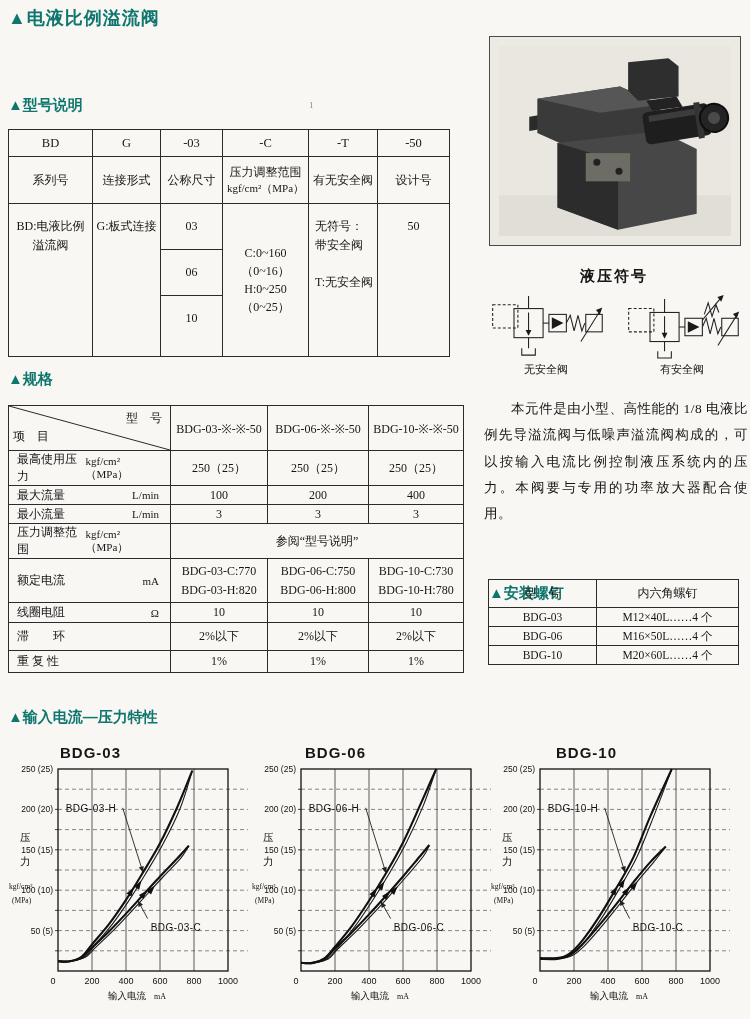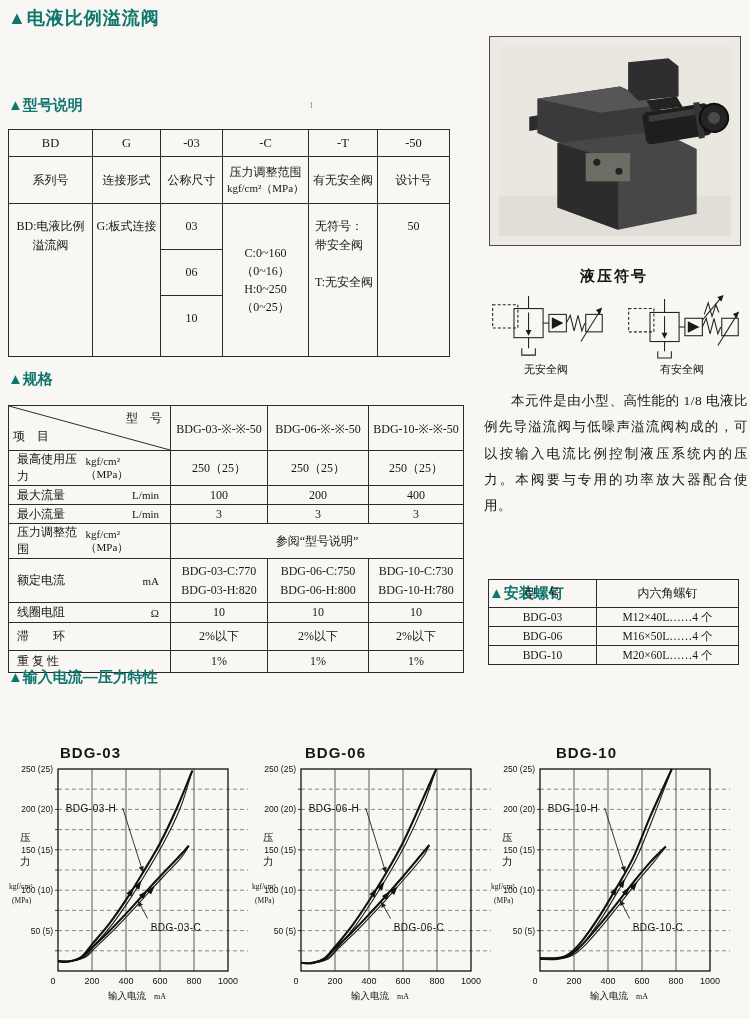--- a/index.html
+++ b/index.html
@@ -3,21 +3,21 @@
 <meta charset="utf-8">
 <style>
   html,body{margin:0;padding:0;background:#ffffff;}
   .page{position:relative;width:750px;height:1019px;background:#f8f7f3;color:#161616;
         font-family:"Liberation Serif",serif;overflow:hidden;}
   .sec-title{position:absolute;font-family:"Liberation Sans",sans-serif;font-weight:bold;color:#0f766e;}
   .main-title{left:8px;top:6px;font-size:18px;letter-spacing:1px;}
   .model-title{left:8px;top:96px;font-size:15px;}
   .spec-title{left:8px;top:370px;font-size:15px;}
   .screw-title{left:489px;top:551px;font-size:15px;margin-top:33px;}
-  .charts-title{left:8px;top:668px;font-size:15px;}
+  .charts-title{left:8px;top:708px;font-size:15px;}
   .stray{position:absolute;left:309px;top:100px;font-size:9px;color:#888;}
 
   table{border-collapse:collapse;table-layout:fixed;}
   td,th{border:1px solid #2b2b2b;text-align:center;font-weight:normal;overflow:hidden;}
 
   
   .t1{position:absolute;left:8px;top:129px;width:441px;font-size:12px;}
   .t1 .codes td{height:24px;font-size:12.5px;}
   .t1 .heads td{height:44px;line-height:1.35;}
   .t1 .small{font-size:11px;}
@@ -47,21 +47,21 @@
   .corner{position:relative;padding:0;}
   .c-top{position:absolute;right:8px;top:4px;}
   .c-bot{position:absolute;left:4px;bottom:5px;}
   .diag{position:absolute;left:0;top:0;width:100%;height:100%;}
   .t2 tbody td{padding:0 3px;}
   .icell{display:flex;justify-content:space-between;align-items:center;text-align:left;padding:0 8px 0 5px;}
   .icell .unit{font-size:11px;}
   .twoline div{line-height:1.55;}
 
   
-  .desc{position:absolute;left:484px;top:388px;width:264px;font-size:13.5px;line-height:1.95;
+  .desc{position:absolute;left:484px;top:396px;width:264px;font-size:13.5px;line-height:1.95;
         text-align:justify;text-indent:2em;letter-spacing:.4px;}
 
   
   .t3{position:absolute;left:488px;top:579px;width:250px;font-size:11.5px;}
   .t3 th{height:25px;font-size:12px;}
   .t3 td{height:16px;}
 
   
   .chart{position:absolute;top:744px;width:252px;}
   .chart-title{font-family:"Liberation Sans",sans-serif;font-weight:bold;font-size:15px;letter-spacing:1px;margin:0;}

